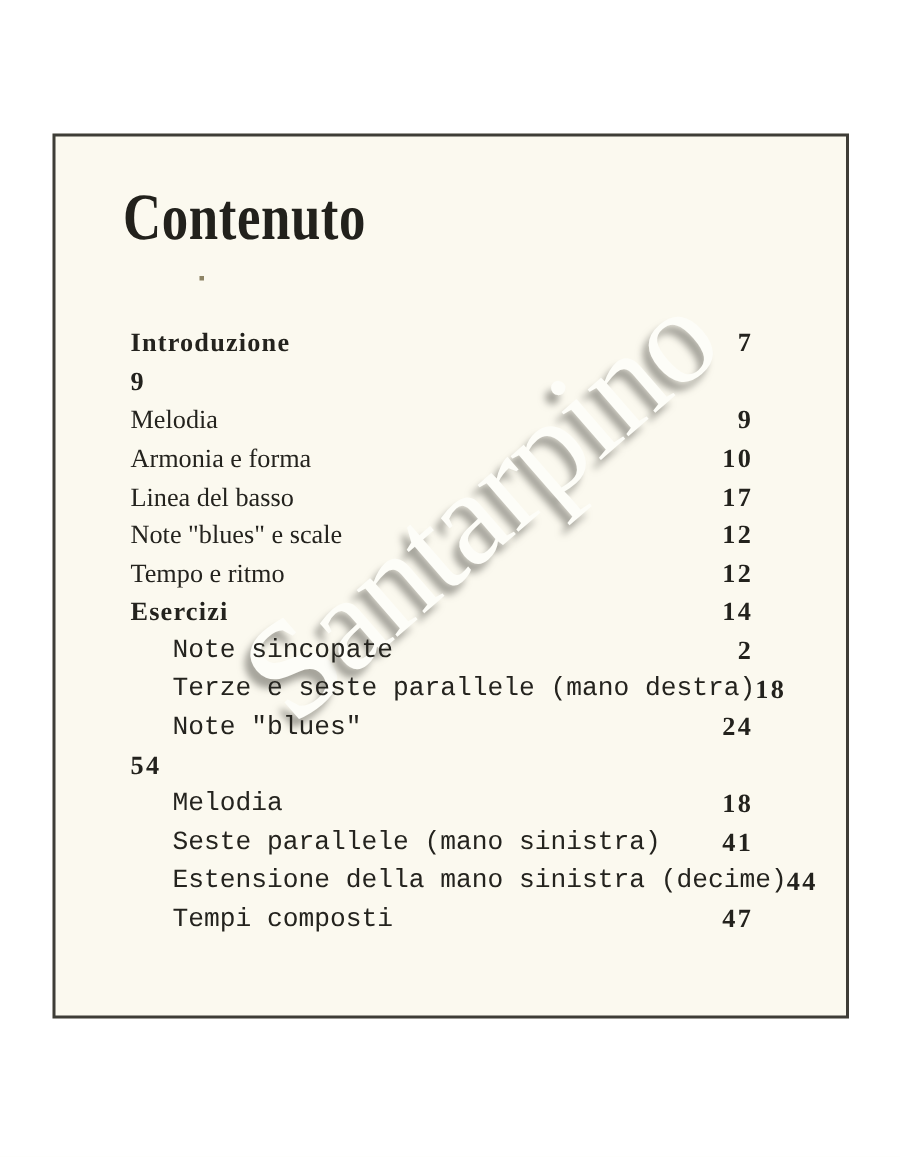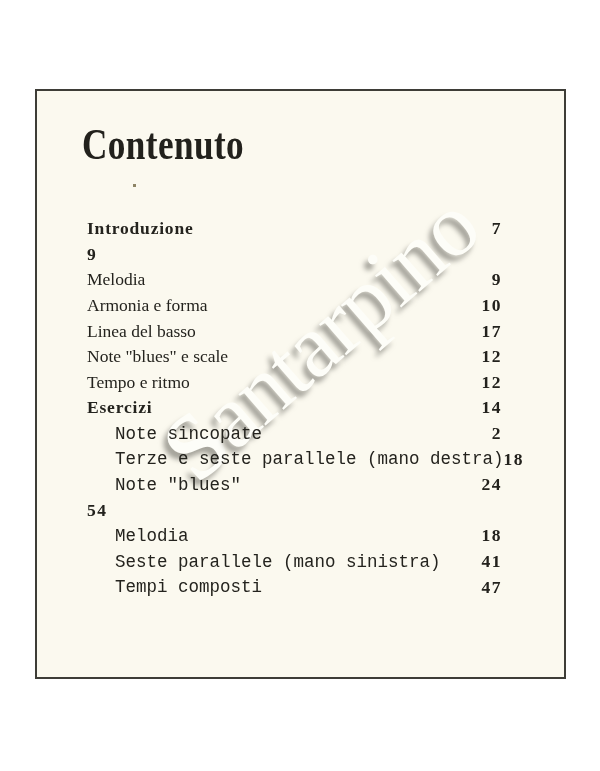--- a/index.html
+++ b/index.html
@@ -163,19 +163,23 @@
       </div>
       <div class="row indent">
         <span class="lbl">Melodia</span>
         <span class="num">18</span>
       </div>
       <div class="row indent">
         <span class="lbl">Seste parallele (mano sinistra)</span>
         <span class="num">41</span>
       </div>
       <div class="row indent">
+        <span class="lbl">Estensione della mano sinistra (decime)</span>
+        <span class="num">44</span>
+      </div>
+      <div class="row indent">
         <span class="lbl">Tempi composti</span>
         <span class="num">47</span>
       </div>
     </div>
 
   </div>
 </div>
 
 </body></html>

